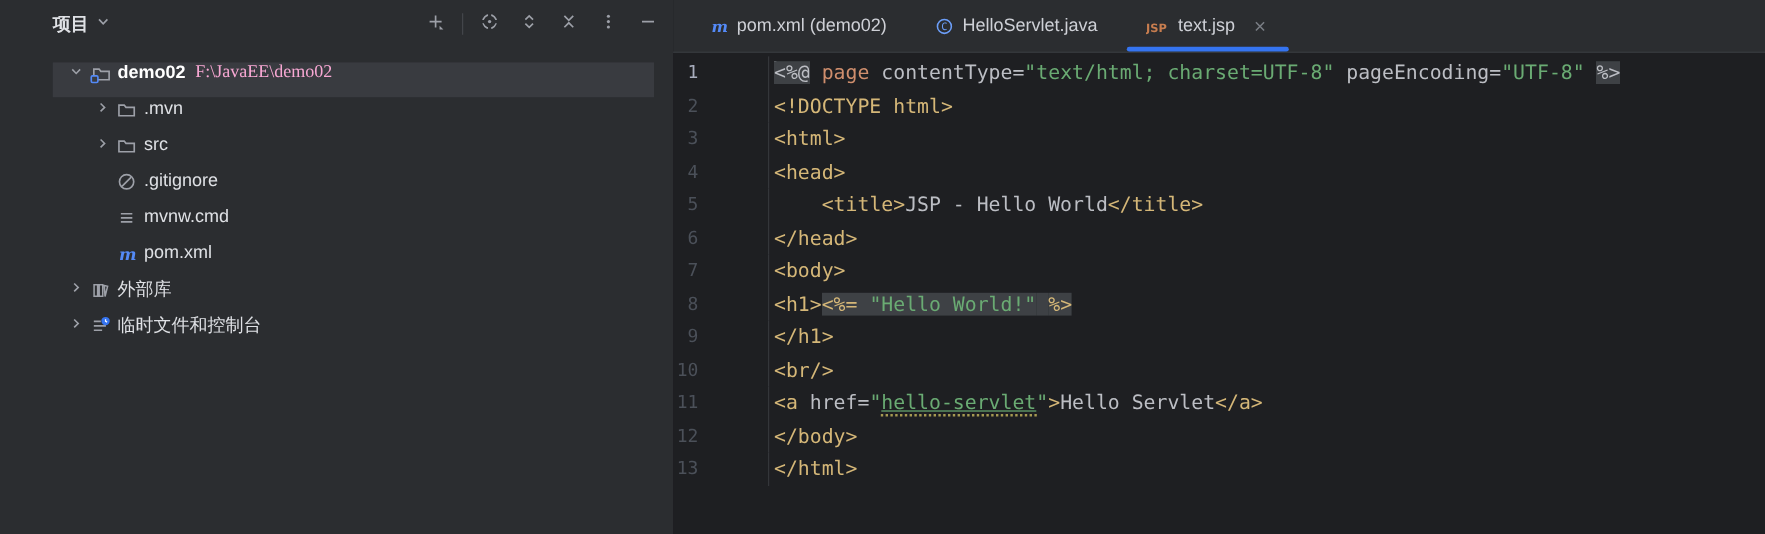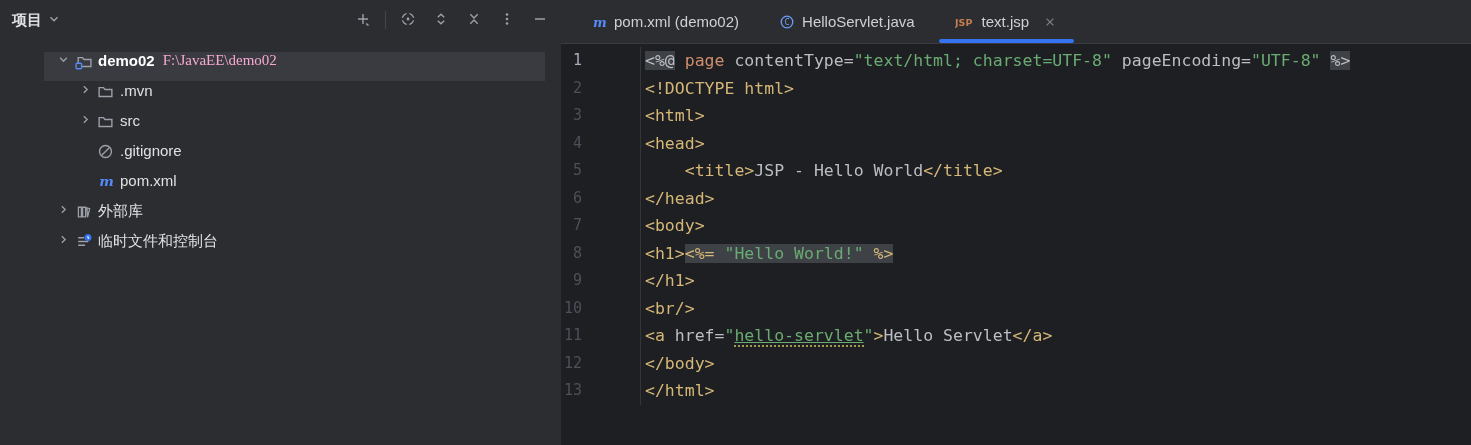--- a/index.html
+++ b/index.html
@@ -2,21 +2,21 @@
 <html><head>
 <meta charset="utf-8">
 <style>
   * { margin:0; padding:0; box-sizing:border-box; }
   html,body { width:1471px; height:445px; overflow:hidden; background:#1e1f22; }
   body { font-family:"Liberation Sans", sans-serif; font-size:15px; color:#dfe1e5; }
   .app { display:flex; width:1471px; height:445px; }
 
   
   .project-panel { width:561px; height:445px; background:#2b2d30; flex:none; display:flex; flex-direction:column; }
-  .pp-header { height:40px; display:flex; align-items:center; padding:0 10px 0 12px; }
+  .pp-header { height:40px; display:flex; align-items:center; padding:0 10px 0 12px;margin-left:32px; }
   .pp-title-wrap { display:flex; align-items:center; gap:4px; cursor:pointer; }
   .pp-title { font-weight:600; color:#dfe1e5; }
   .pp-toolbar { margin-left:auto; display:flex; align-items:center; gap:11px; }
   .tb-btn { width:22px; height:22px; display:flex; align-items:center; justify-content:center; border-radius:4px; }
   .tb-divider { width:1px; height:18px; background:#43454a; }
 
   .tree { padding-top:12px; }
   .tree-row { height:30px; display:flex; align-items:flex-start; position:relative; white-space:nowrap;margin-left:44px; }
   .tree-row.selected::before { content:""; position:absolute; left:0; right:16px; top:0; bottom:1px; background:#393b40; }
   .tree-row > * { position:relative; }
@@ -145,20 +145,29 @@
         </div>
         <div class="tree-row lvl1">
           <span class="chev-slot"></span>
           <span class="tree-icon">
             <svg width="17" height="17" viewBox="0 0 16 16" fill="none">
               <circle cx="8" cy="8" r="5.6" stroke="#9da0a8" stroke-width="1.3"></circle>
               <path d="M4.4 11.6L11.6 4.4" stroke="#9da0a8" stroke-width="1.3"></path>
             </svg>
           </span>
           <span class="tree-label">.gitignore</span>
+        </div>
+        <div class="tree-row lvl1">
+          <span class="chev-slot"></span>
+          <span class="tree-icon">
+            <svg width="17" height="17" viewBox="0 0 16 16" fill="none">
+              <path d="M3.5 4.8h9M3.5 8h9M3.5 11.2h9" stroke="#9da0a8" stroke-width="1.3"></path>
+            </svg>
+          </span>
+          <span class="tree-label">mvnw.cmd</span>
         </div>
         <div class="tree-row lvl1">
           <span class="chev-slot"></span>
           <span class="tree-icon">
             <svg width="17" height="17" viewBox="0 0 16 16" fill="none">
               <text x="2" y="12.5" font-family="DejaVu Serif, serif" font-style="italic" font-weight="bold" font-size="13" fill="#548af7">m</text>
             </svg>
           </span>
           <span class="tree-label">pom.xml</span>
         </div>

